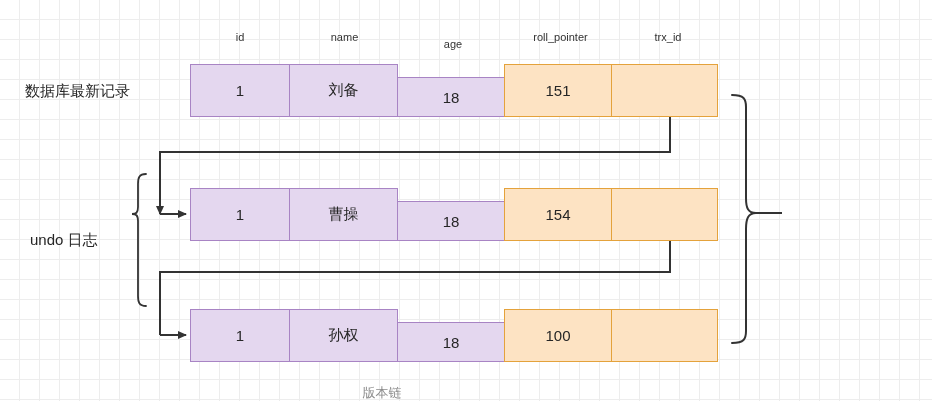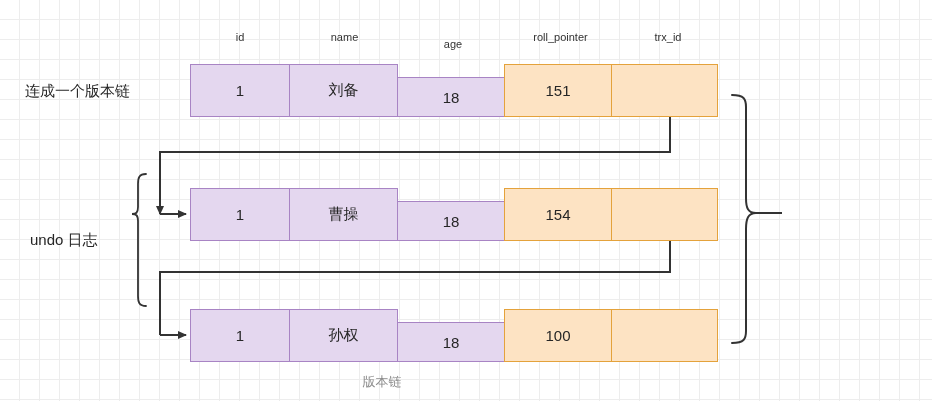--- a/index.html
+++ b/index.html
@@ -102,21 +102,21 @@
     left: 30px;
     top: 231px;
   }
   #label-chain {
     left: 795px;
     top: 206px;
   }
   #caption-bottom {
     position: absolute;
     left: 0;
-    top: 373px;
+    top: 384px;
     width: 764px;
     text-align: center;
     font-size: 13px;
     color: #8c8c8c;
     white-space: nowrap;
   }
 </style>
 </head>
 <body>
 
@@ -178,18 +178,18 @@
   </div>
 
   <div class="record-row row-2">
     <div class="cell purple c-id">1</div>
     <div class="cell purple c-name">孙权</div>
     <div class="cell purple c-age">18</div>
     <div class="cell orange c-trx">100</div>
     <div class="cell orange c-roll"></div>
   </div>
 
-  <div class="side-label" id="label-latest">连成一个版本链</div>
+  <div class="side-label" id="label-latest">数据库最新记录</div>
   <div class="side-label" id="label-undo">undo 日志</div>
 
   <div id="caption-bottom">版本链</div>
 
 </div>
 
 </body></html>

